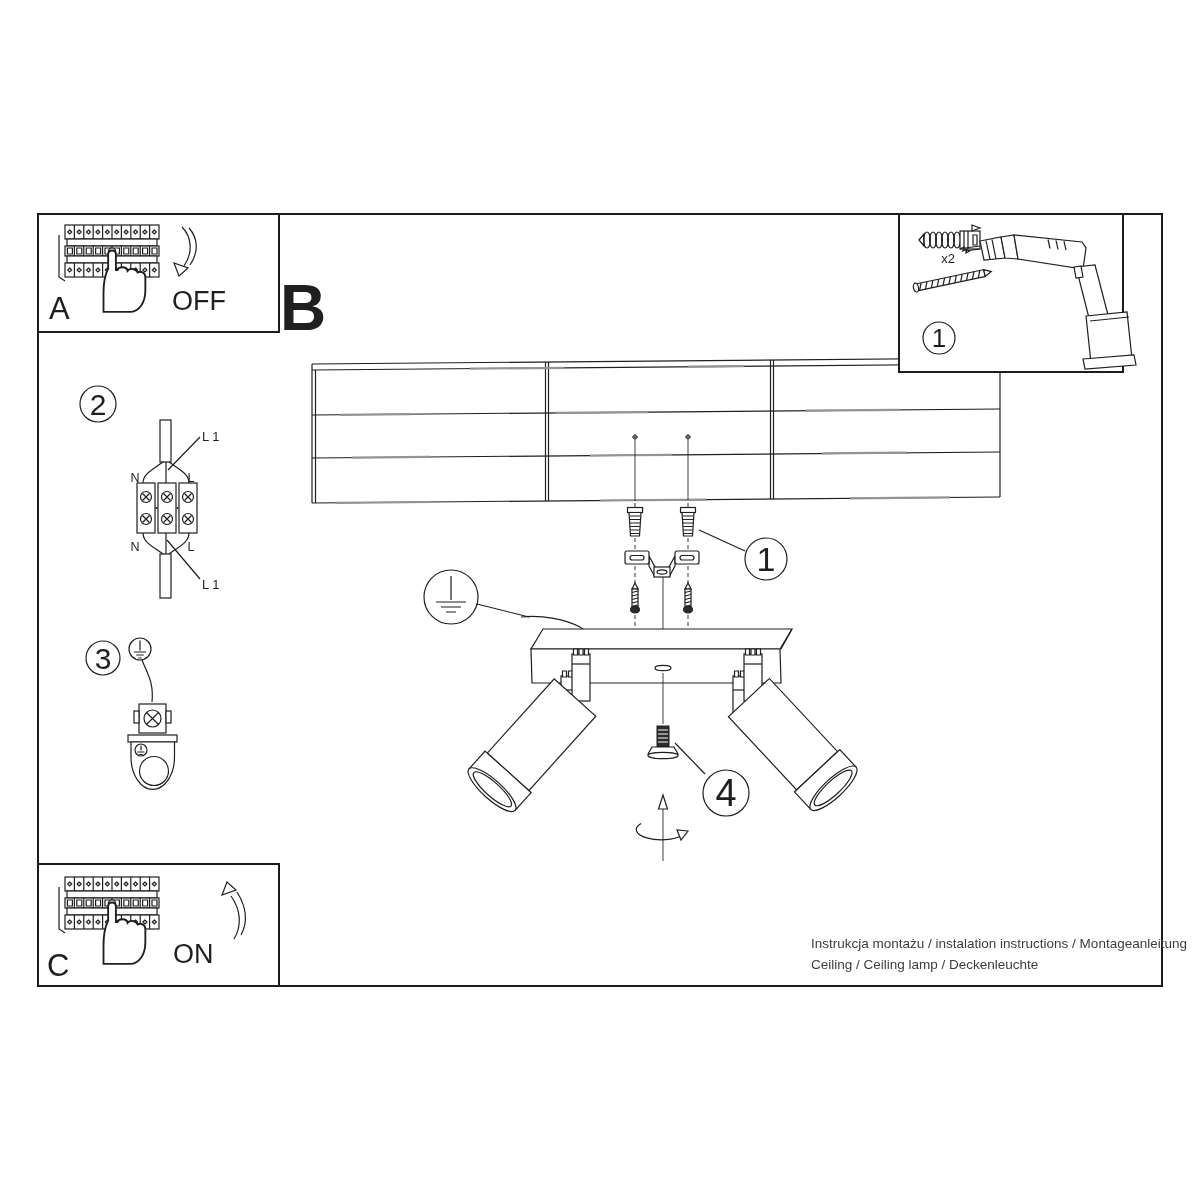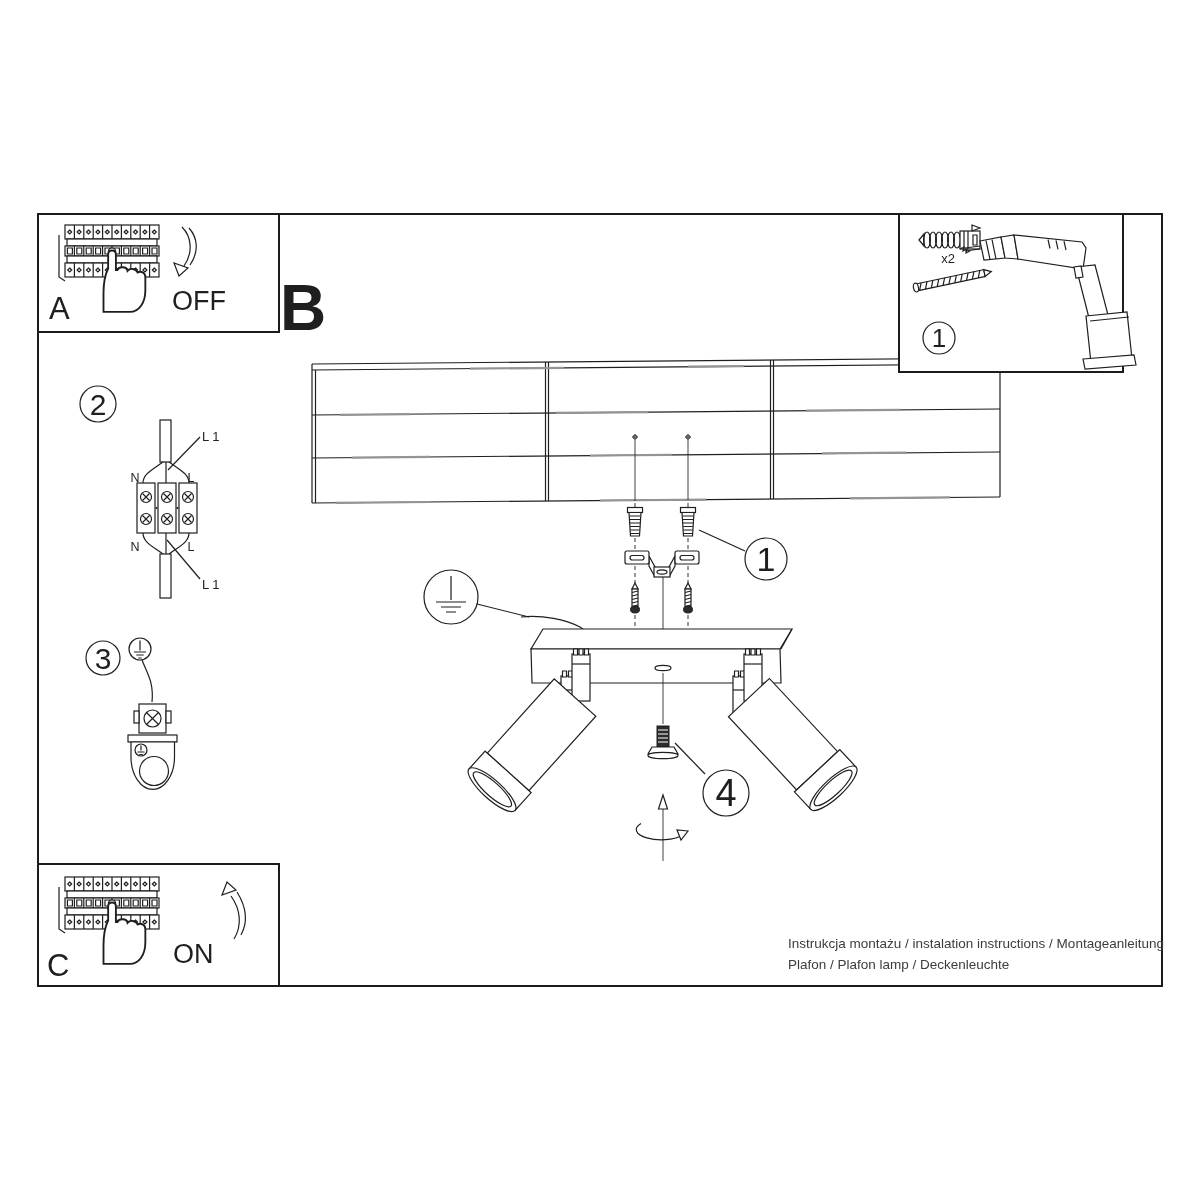--- a/index.html
+++ b/index.html
@@ -2,21 +2,21 @@
 <html><head>
 <meta charset="utf-8">
 <style>
   html,body{margin:0;padding:0;background:#fff;}
   .page{position:relative;width:1200px;height:1200px;background:#fff;overflow:hidden;
         font-family:"Liberation Sans",sans-serif;color:#1f1f1f;}
   .abs{position:absolute;}
   .frame{position:absolute;border:2px solid #1c1c1c;box-sizing:border-box;background:transparent;}
   .panel{position:absolute;border:2px solid #1c1c1c;box-sizing:border-box;background:#fff;z-index:6;}
   .bigb{position:absolute;left:280px;top:276px;font-size:64px;font-weight:700;z-index:6;line-height:1;}
-  .footer{position:absolute;left:788px;top:933px;z-index:6;font-size:13.5px;line-height:21px;color:#3c3c3c;}
+  .footer{position:absolute;left:811px;top:933px;z-index:6;font-size:13.5px;line-height:21px;color:#3c3c3c;}
   svg{display:block;}
   .s{fill:none;stroke:#1f1f1f;stroke-width:1.2;}
   .thin{fill:none;stroke:#2a2a2a;stroke-width:.9;}
   .sw{fill:#fff;stroke:#1f1f1f;stroke-width:1.2;}
   .blk{fill:#2b2b2b;stroke:#1f1f1f;stroke-width:1;}
   .dash{fill:none;stroke:#333;stroke-width:1;stroke-dasharray:4 3;}
   .gray{fill:none;stroke:#949494;stroke-width:2.2;}
   text.t{font-family:"Liberation Sans",sans-serif;fill:#1f1f1f;}
 </style>
 </head>
@@ -324,16 +324,16 @@
         <path class="s" d="M202,70 C209,57 208,43 198,27"></path>
         <polygon class="sw" points="188,17 183,30 197,25"></polygon>
       </g>
       <text class="t" x="134" y="98" font-size="27">ON</text>
       <text class="t" x="8" y="111" font-size="31">C</text>
     </svg>
   </div>
 
   <div class="footer">
     <span style="display:block">Instrukcja montażu / instalation instructions / Montageanleitung</span>
-    <span style="display:block">Plafon / Plafon lamp / Deckenleuchte</span>
+    <span style="display:block">Ceiling / Ceiling lamp / Deckenleuchte</span>
   </div>
 
 </div>
 
 </body></html>

